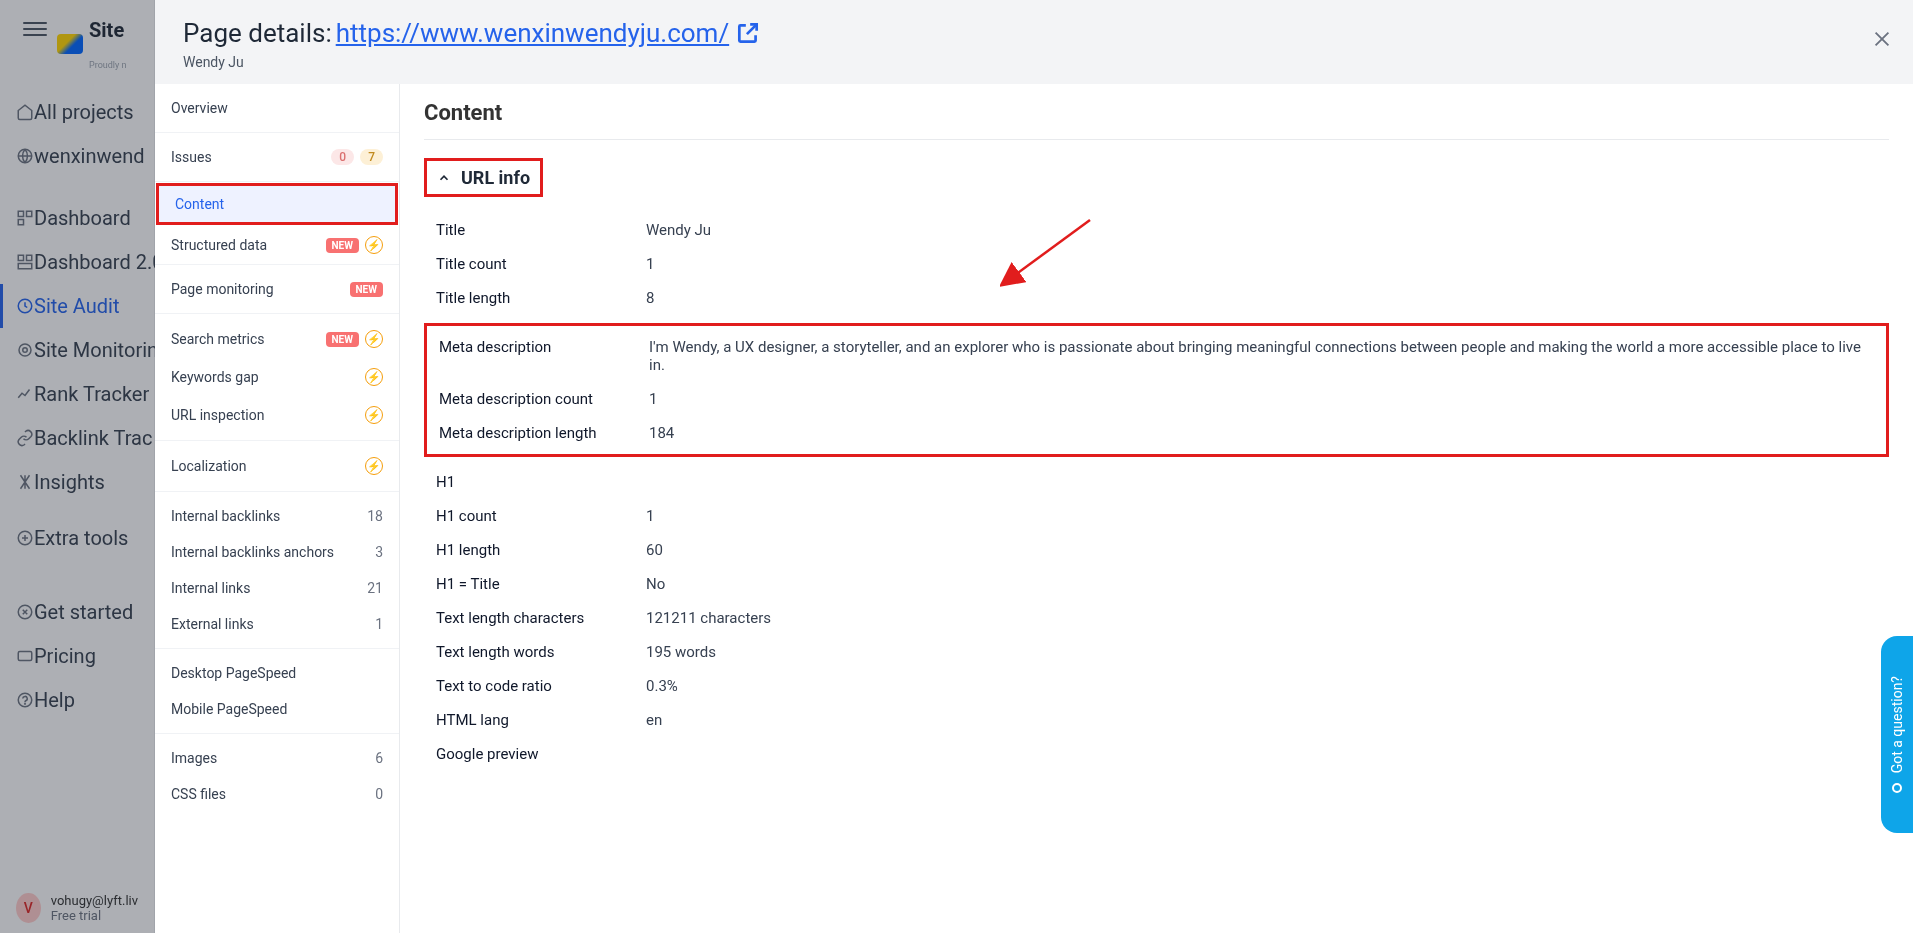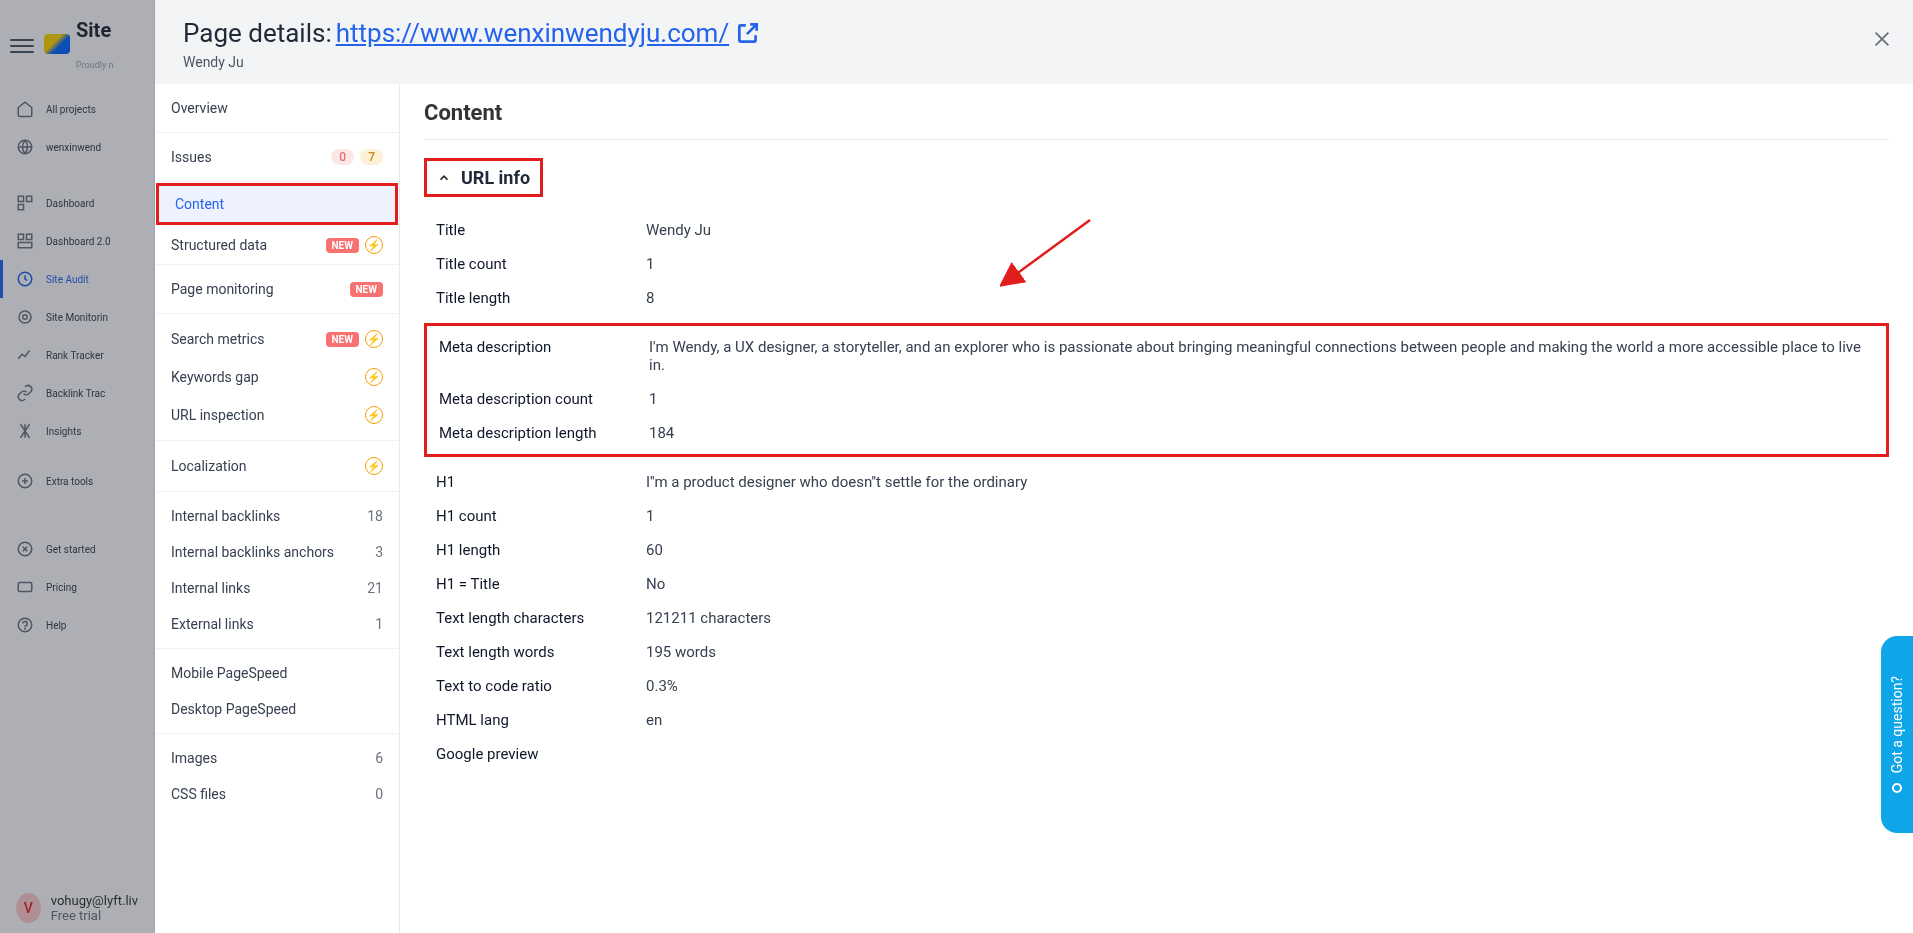--- a/index.html
+++ b/index.html
@@ -1,29 +1,29 @@
 <!DOCTYPE html>
 <html><head>
 <meta charset="utf-8">
 <style>
 * { margin: 0; padding: 0; box-sizing: border-box; }
 body { font-family: -apple-system, BlinkMacSystemFont, "Segoe UI", Roboto, sans-serif; background: #f0f2f5; color: #333; overflow: hidden; }
 .app { display: flex; height: 933px; width: 1913px; position: relative; }
 
 
 .bg-sidebar { width: 155px; background: #fafbfc; border-right: 1px solid #e8eaed; display: flex; flex-direction: column; padding-top: 10px; }
-.bg-header { display: flex; align-items: center; padding: 8px 10px; gap: 10px; }
+.bg-header { display: flex; padding: 8px 23px; gap: 10px; }
 .hamburger { width: 24px; height: 18px; cursor: pointer; position: relative; }
 .hamburger span { display:block; height:2px; background:#4b5563; margin:4px 0; border-radius:1px;}
 .logo { display:flex; align-items:center; gap:6px; font-weight:700; font-size:20px; color:#1f2937; }
 .logo-mark { width: 26px; height: 20px; border-radius: 4px; background: linear-gradient(135deg, #ffd500 40%, #0066ff 60%); }
 .logo-sub { font-size: 9px; color:#9ca3af; font-weight:400;margin-top:18px; }
 
 .bg-nav { flex: 1; padding-top: 12px; }
-.bg-nav-item { display:flex; align-items:center; gap:12px; padding: 10px 16px; font-size:10px; color:#374151; cursor:pointer; white-space:nowrap; }
+.bg-nav-item { display:flex; align-items:center; padding: 10px 16px; font-size:20px; color:#374151; cursor:pointer; white-space:nowrap; }
 .bg-nav-item.active { color:#2563eb; border-left: 3px solid #2563eb; padding-left:13px; }
 .bg-icon { width:18px; height:18px; flex-shrink:0; display:flex; align-items:center; justify-content:center; color:#6b7280; }
 .bg-nav-item.active .bg-icon { color:#2563eb;}
 .bg-user { display:flex; align-items:center; gap:10px; padding: 10px 16px; }
 .avatar { width:30px; height:30px; border-radius:50%; background:#fecaca; color:#dc2626; display:flex; align-items:center; justify-content:center; font-size:14px; font-weight:500; }
 
 
 .overlay-dim { position:absolute; inset:0; background: rgba(30,35,45,0.35); z-index: 5; }
 
 
@@ -327,24 +327,24 @@
             <span>Internal links</span>
             <span class="dcount">21</span>
           </div>
           <div class="ditem">
             <span>External links</span>
             <span class="dcount">1</span>
           </div>
         </div>
         <div class="dgroup">
           <div class="ditem">
+              <span>Desktop PageSpeed</span>
+            </div>
+          <div class="ditem">
               <span>Mobile PageSpeed</span>
-            </div>
-          <div class="ditem">
-              <span>Desktop PageSpeed</span>
             </div>
         </div>
         <div class="dgroup" style="border-bottom:none;">
           <div class="ditem">
             <span>Images</span>
             <span class="dcount">6</span>
           </div>
           <div class="ditem">
             <span>CSS files</span>
             <span class="dcount">0</span>
@@ -387,21 +387,20 @@
               <div class="v">1</div>
             </div>
           <div class="kv">
               <div class="k">Meta description length</div>
               <div class="v">184</div>
             </div>
         </div>
 
         <div class="kv">
             <div class="k">H1</div>
-            <div class="v">I''m a product designer who doesn''t settle for the ordinary</div>
           </div>
         <div class="kv">
             <div class="k">H1 count</div>
             <div class="v">1</div>
           </div>
         <div class="kv">
             <div class="k">H1 length</div>
             <div class="v">60</div>
           </div>
         <div class="kv">

